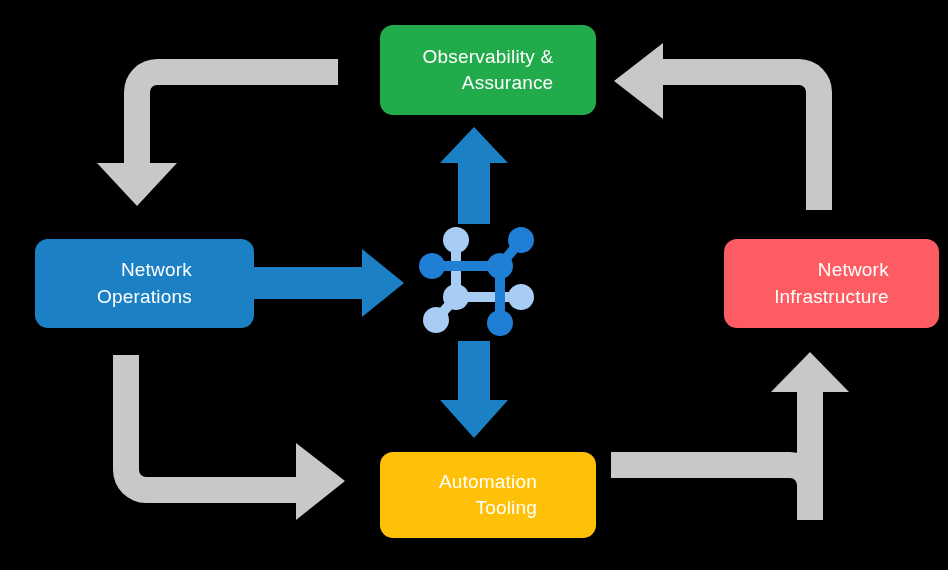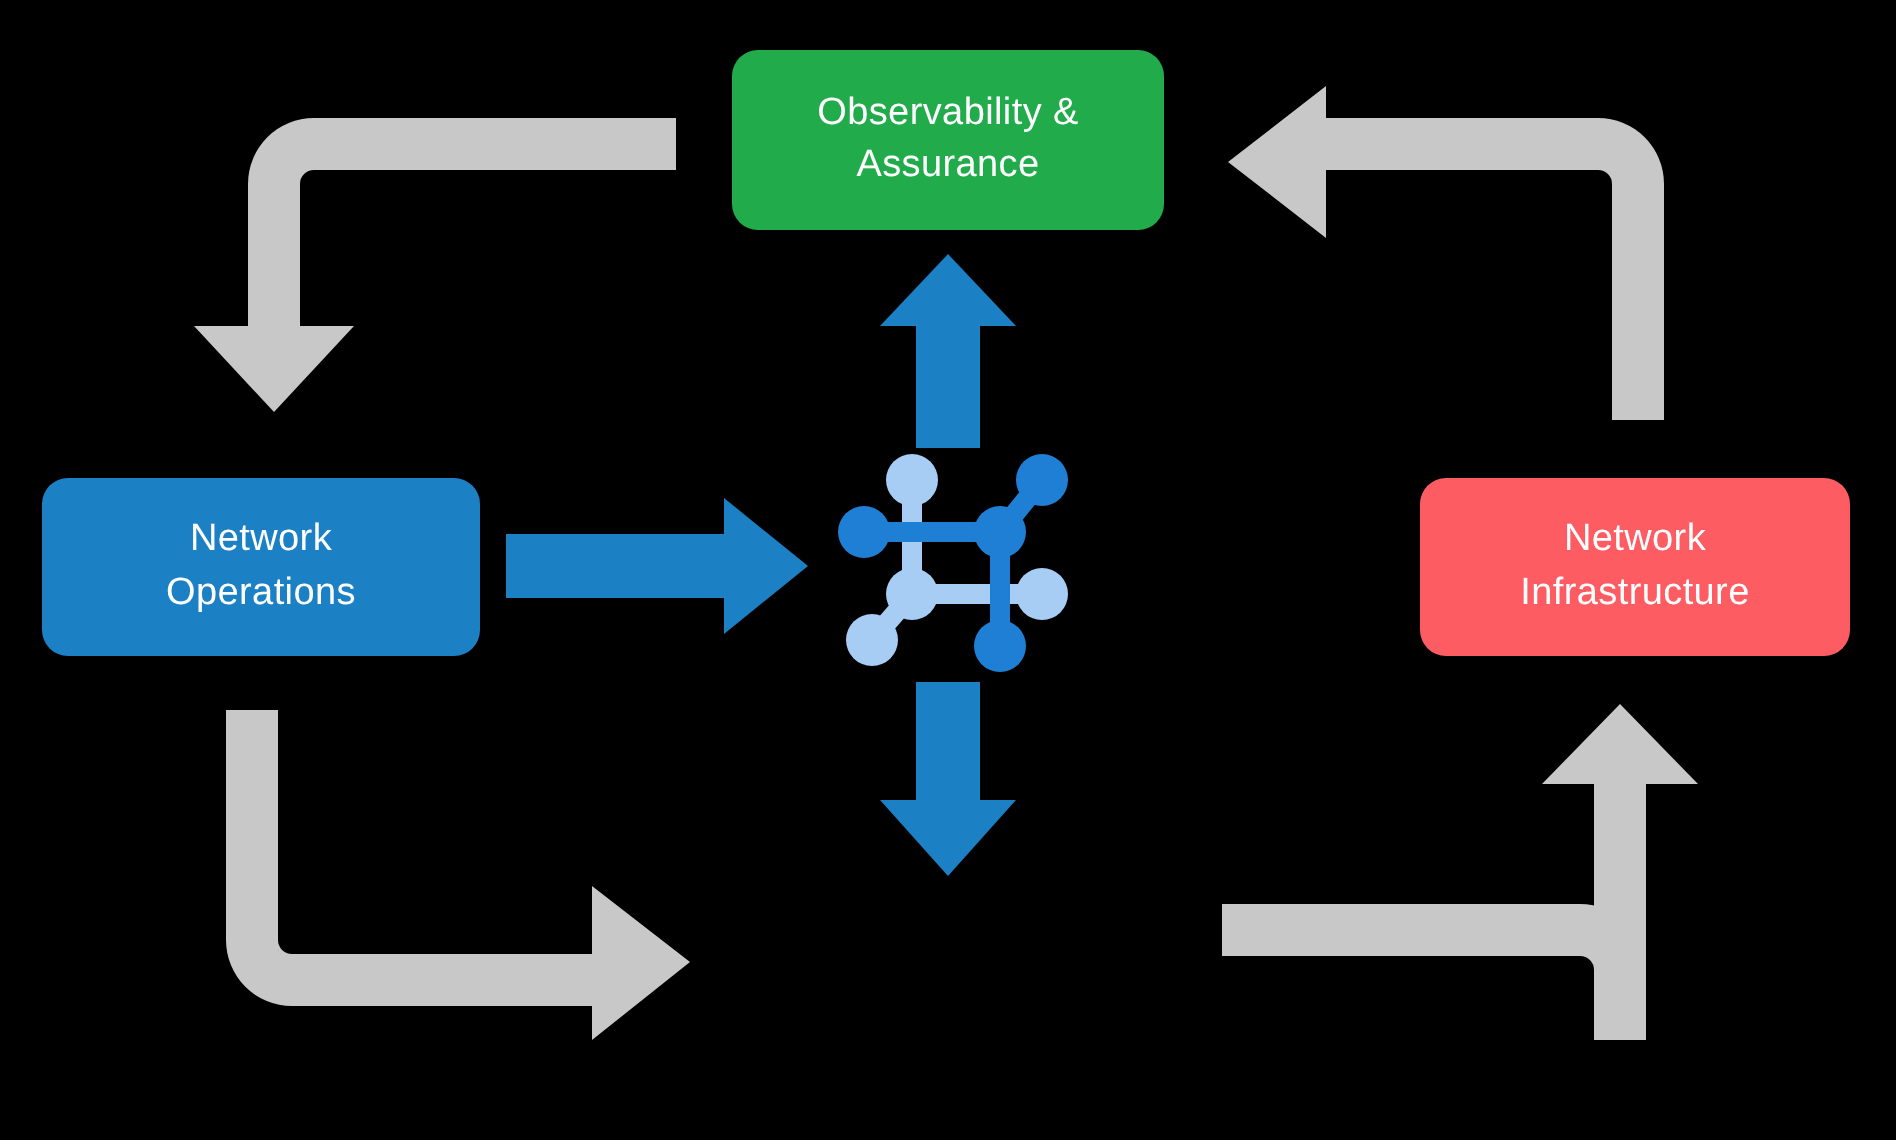--- a/index.html
+++ b/index.html
@@ -13,29 +13,30 @@
     height: 570px;
     background: #000000;
     overflow: hidden;
     font-family: "Liberation Sans", sans-serif;
   }
   .node-box {
     position: absolute;
     display: flex;
     align-items: center;
     justify-content: center;
-    text-align: center;
+    text-align: right;
     border-radius: 13px;
     color: #ffffff;
     font-size: 19px;
     line-height: 1.38;
     font-weight: 400;
     letter-spacing: 0.2px;
     box-sizing: border-box;
     padding: 4px 10px;
+    margin-left: 14px;
   }
   #box-observability {
     left: 366px; top: 25px; width: 216px; height: 90px;
     background: #22ab4b;
   }
   #box-network-operations {
     left: 21px; top: 239px; width: 219px; height: 89px;
     background: #1b80c4;
   }
   #box-network-infrastructure {
@@ -134,14 +135,18 @@
   <div class="node-box" id="box-network-operations">
     <span class="box-label">Network
 Operations</span>
   </div>
 
   <div class="node-box" id="box-network-infrastructure">
     <span class="box-label">Network
 Infrastructure</span>
   </div>
 
+  <div class="node-box" id="box-automation-tooling">
+    <span class="box-label">Automation
+Tooling</span>
+  </div>
 
 </div>
 
 </body></html>

